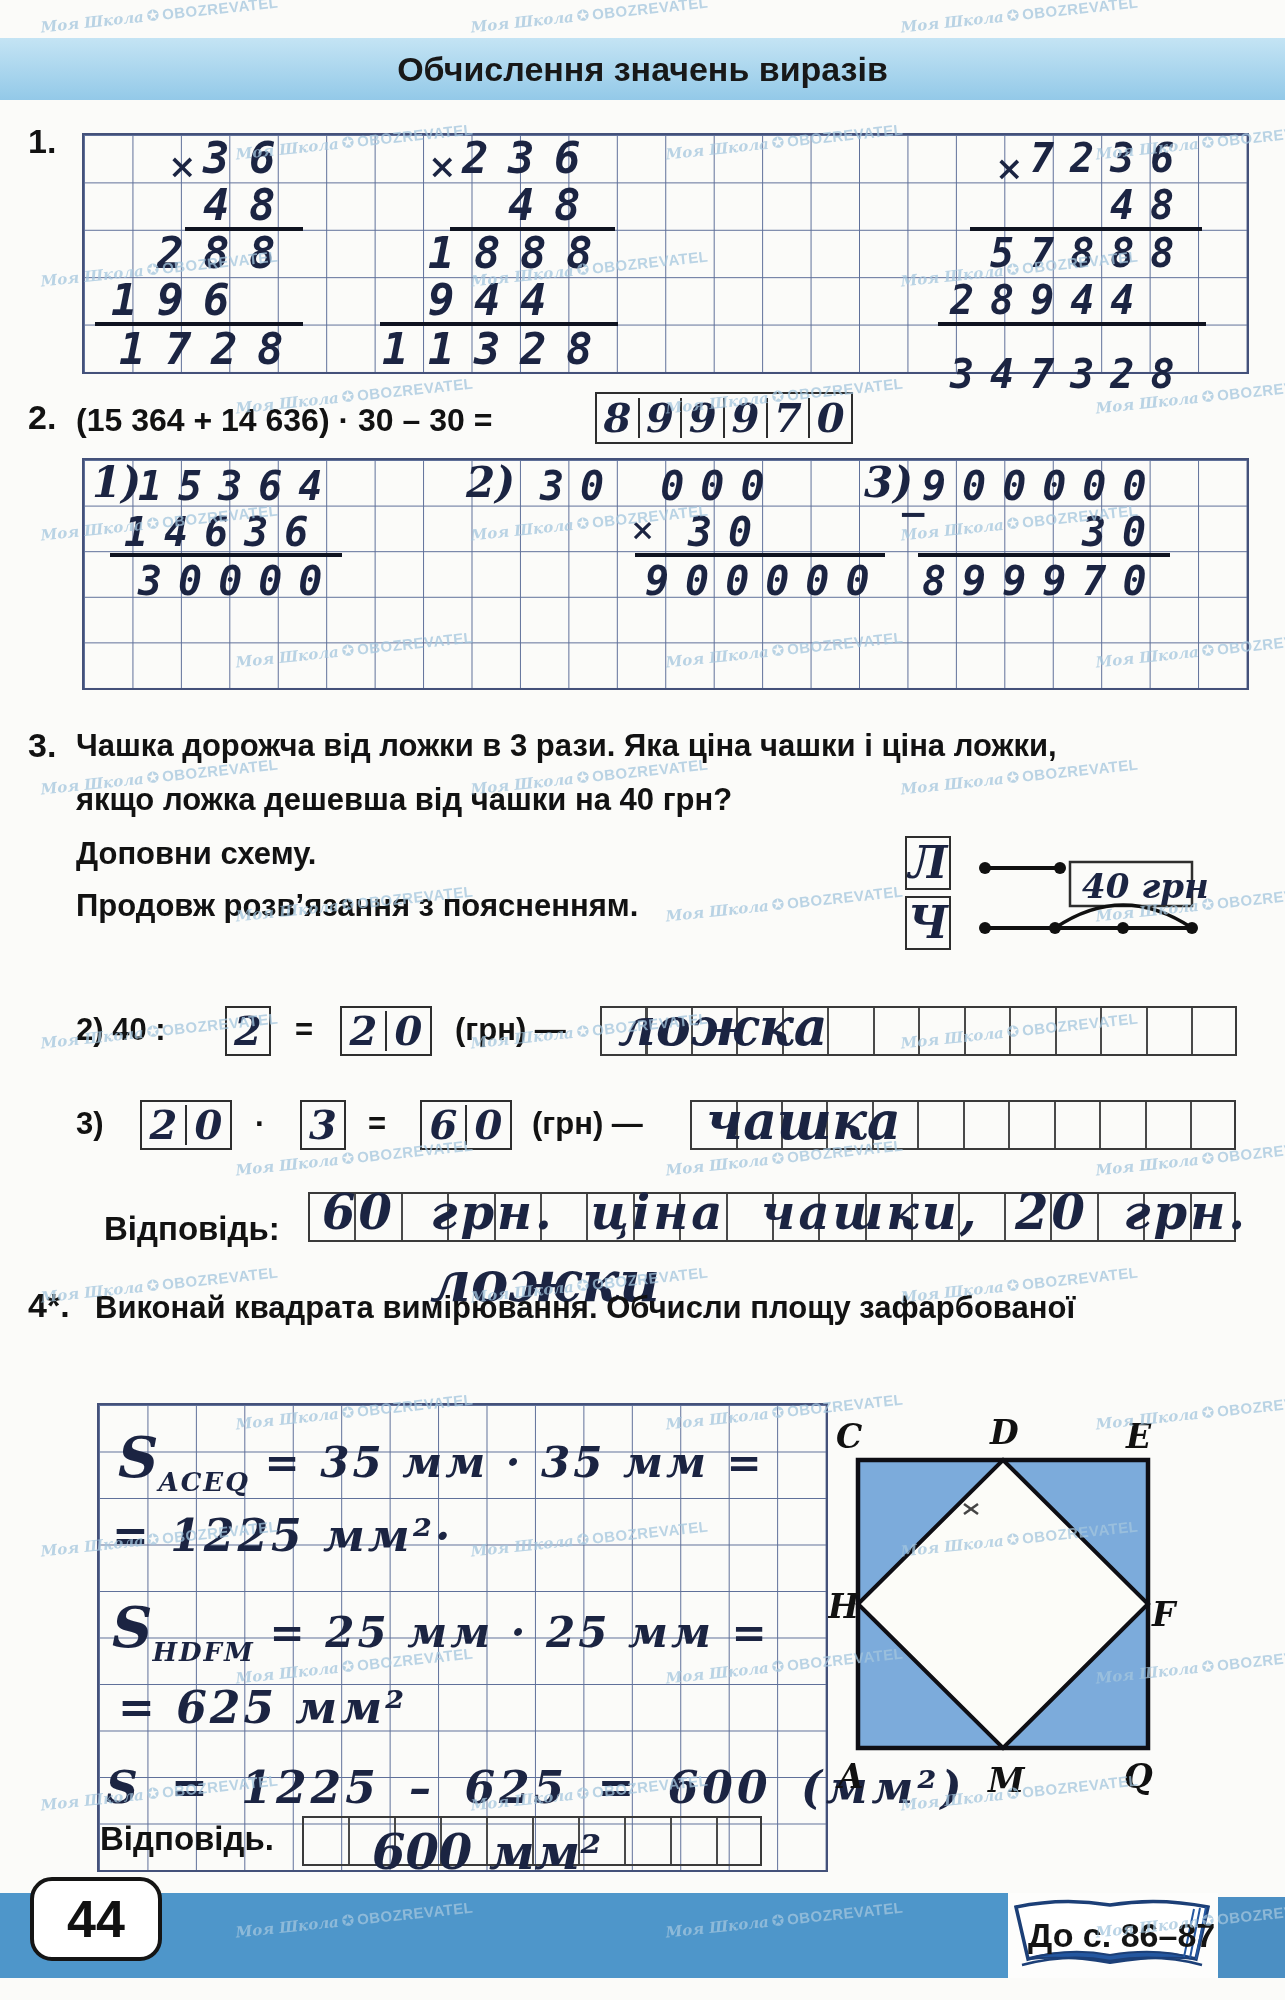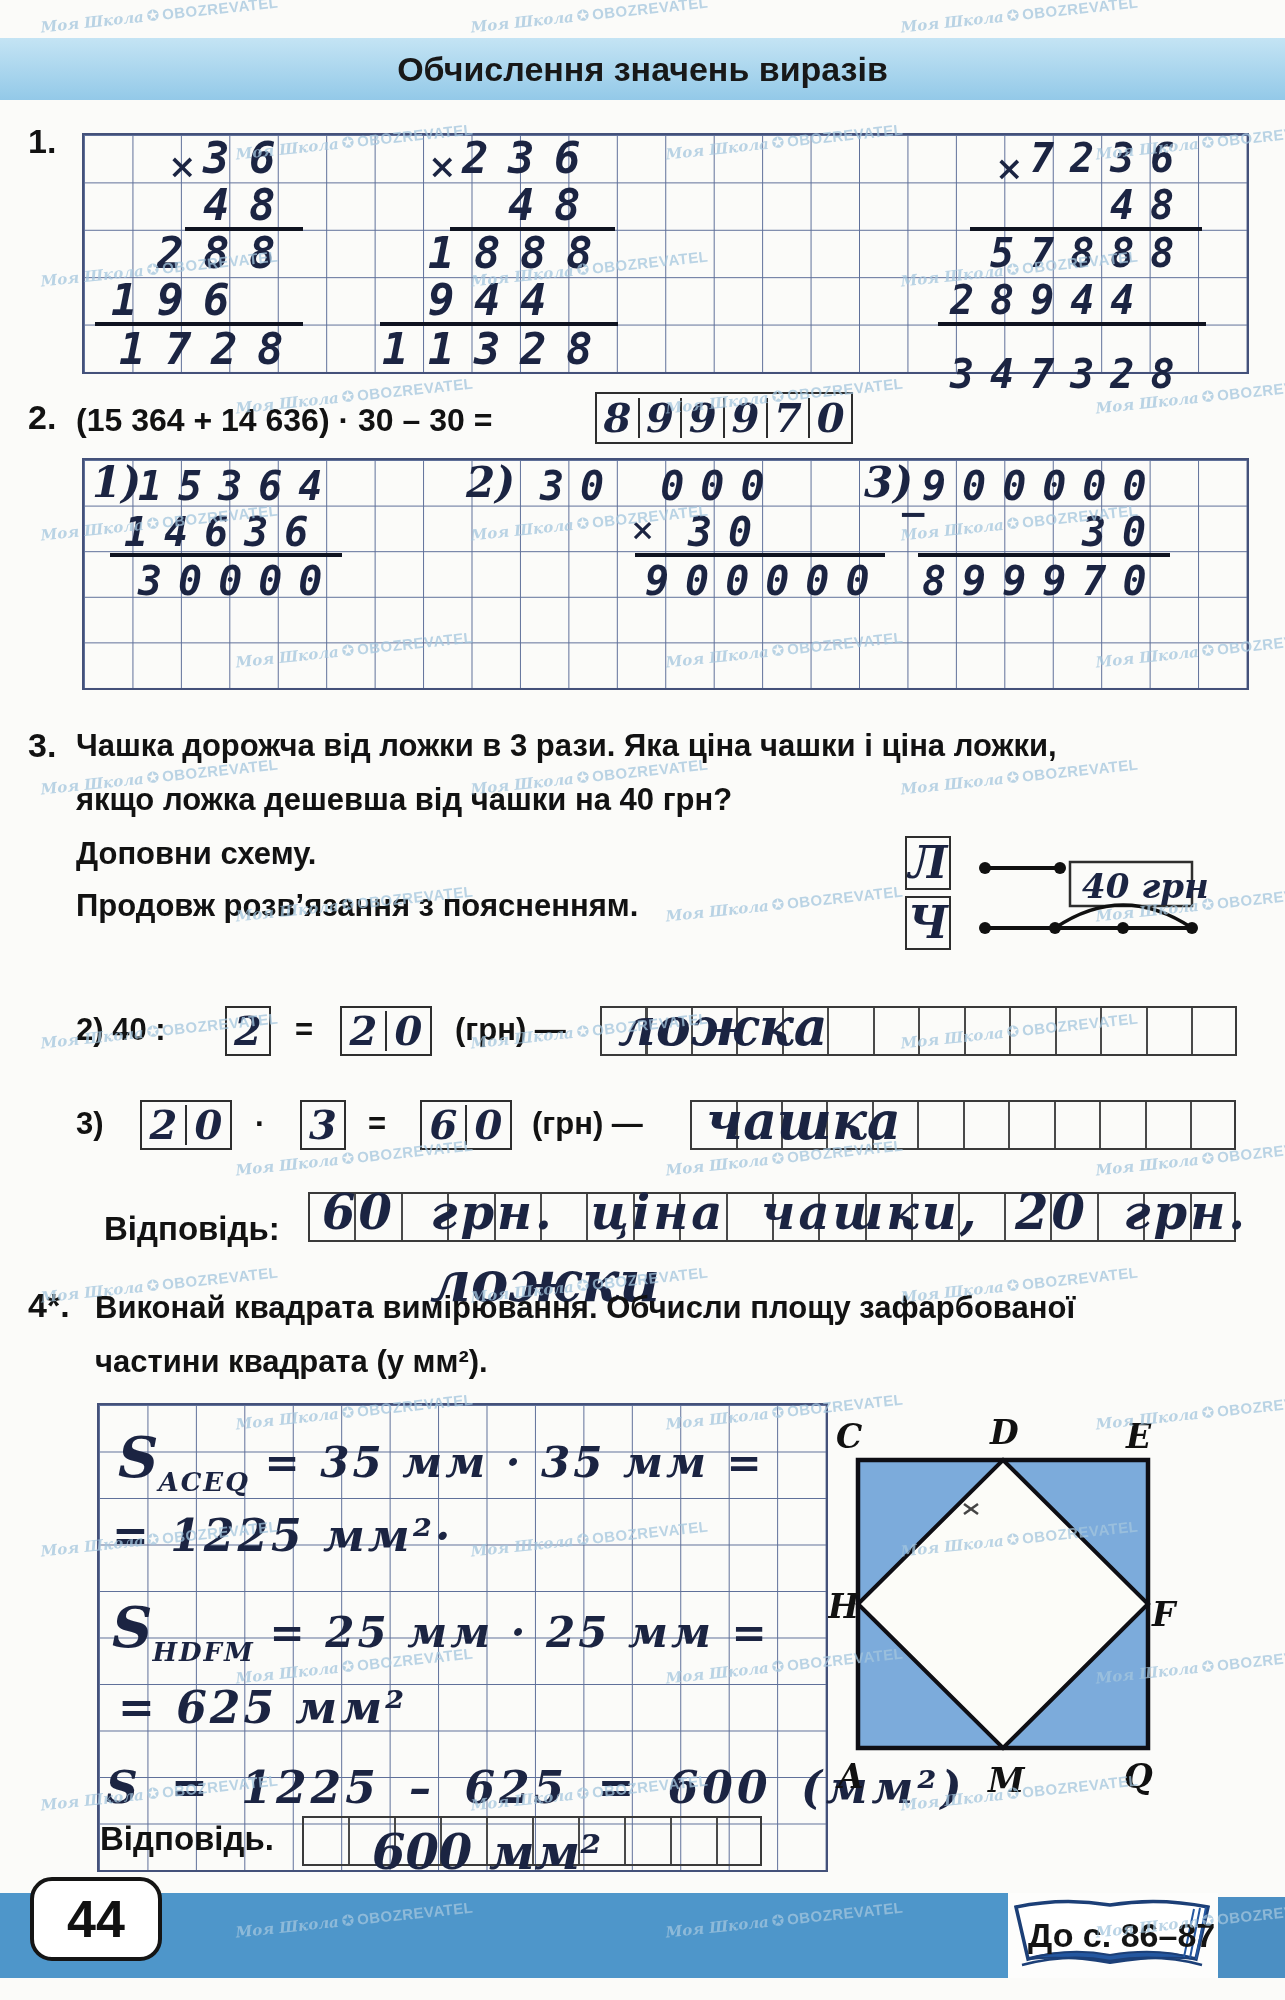--- a/index.html
+++ b/index.html
@@ -228,21 +228,20 @@
   <div class="cells" style="left:690px;top:1100px;width:546px;height:50px;--cw:45.5px;"></div>
   <div class="hw" style="left:706px;top:1090px;font-size:52px;">чашка</div>
 
   <div class="print" style="left:104px;top:1210px;font-size:33px;">Відповідь:</div>
   <div class="cells" style="left:308px;top:1192px;width:928px;height:50px;--cw:46.4px;"></div>
   <div class="hw" style="left:322px;top:1184px;font-size:48px;letter-spacing:3px;word-spacing:16px;">60 грн. ціна чашки, 20 грн. ціна</div>
   <div class="hw" style="left:430px;top:1248px;font-size:56px;">ложки</div>
 
   <div class="print" style="left:28px;top:1286px;font-size:34px;">4*.</div>
   <div class="print" style="left:95px;top:1290px;font-size:31px;">Виконай квадрата вимірювання. Обчисли площу зафарбованої</div>
-  <div class="print" style="left:95px;top:1344px;font-size:31px;">частини квадрата (у мм²).</div>
 
   <div class="grid" style="left:97px;top:1403px;width:727px;height:465px;background-size:48.45px 46.5px;"></div>
 
   <div class="hw" style="left:118px;top:1424px;font-size:42px;">
     <span style="font-size:56px;">S</span><span style="font-size:26px;vertical-align:-14px;letter-spacing:2px;">ACEQ</span>
     <span style="letter-spacing:3px;">= 35 мм · 35 мм =</span>
   </div>
   <div class="hw" style="left:112px;top:1510px;font-size:44px;letter-spacing:3px;">= 1225 мм²·</div>
   <div class="hw" style="left:112px;top:1594px;font-size:42px;">
     <span style="font-size:56px;">S</span><span style="font-size:26px;vertical-align:-14px;letter-spacing:2px;">HDFM</span>

